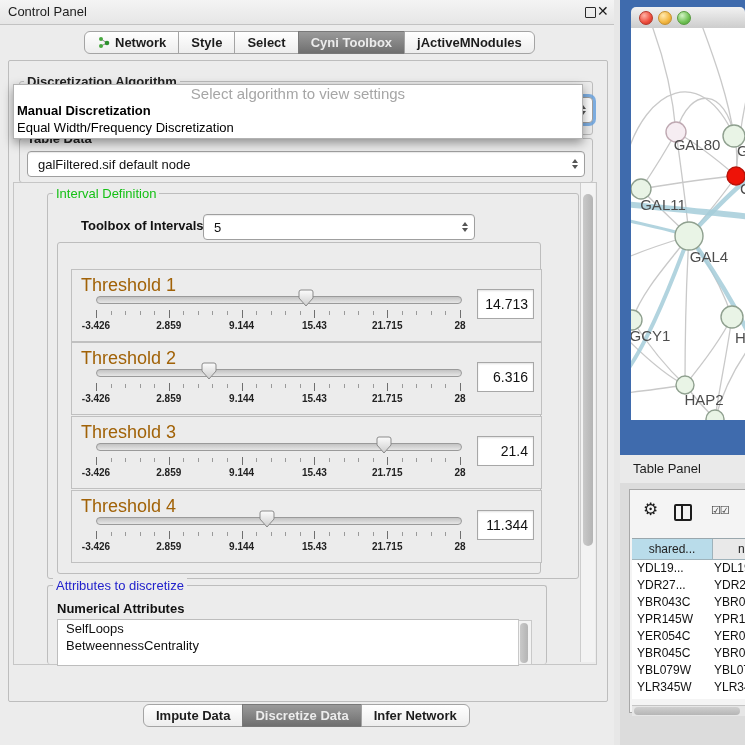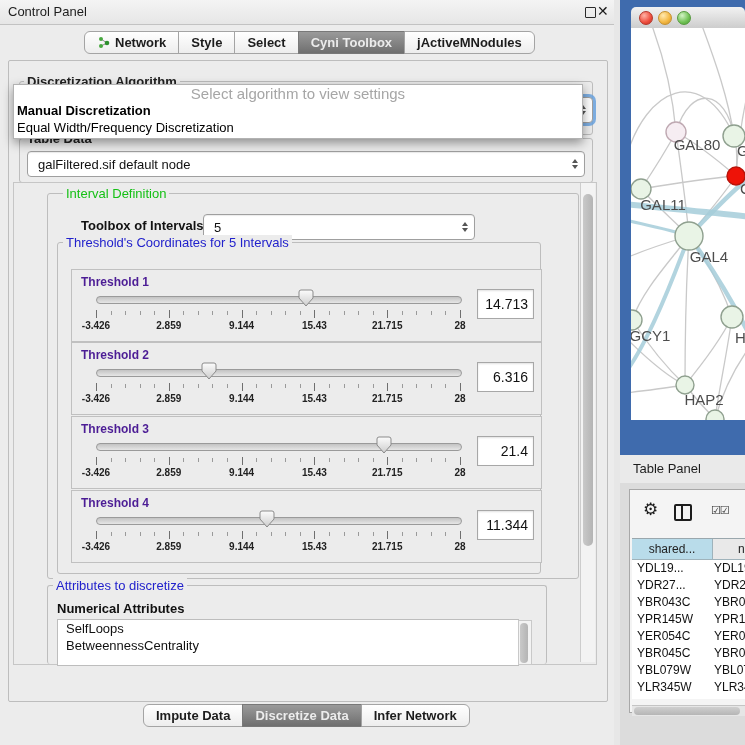--- a/index.html
+++ b/index.html
@@ -33,21 +33,21 @@
   #algo-popup{position:absolute;left:12px;top:83px;width:568px;height:52px;background:#fff;border:1px solid #b2b2b2;
     box-shadow:0 4px 10px rgba(0,0,0,.40);z-index:5;padding-top:1px;}
   #popup-hint{font-size:15px;color:#a6a6a6;text-align:center;line-height:16px;}
   .popup-opt{font-size:13px;color:#000;line-height:17px;padding-left:3px;}
   .popup-opt.bold{font-weight:bold;}
   
   .vtrack{position:absolute;background:#f3f3f3;border-left:1px solid #cdcdcd;}
   .vthumb{position:absolute;border-radius:5px;background:linear-gradient(90deg,#c9c9c9,#b4b4b4);}
   
   .thr-box{position:absolute;left:62px;width:469px;height:71px;border:1px solid #c0c0c0;background:#ececec;}
-  .thr-label{position:absolute;left:9px;top:5px;font-size:12px;font-weight:bold;color:#4c1d95;}
+  .thr-label{position:absolute;left:9px;top:5px;font-size:18px;font-weight:normal;color:#a16207;}
   .slider{position:absolute;left:24px;top:0;width:364px;height:71px;}
   .track{position:absolute;left:0;top:26px;width:100%;height:6px;border:1px solid #9a9a9a;border-radius:4px;
     background:linear-gradient(#c3c3c3,#e6e6e6);}
   .thumb{position:absolute;top:19px;width:16px;height:18px;}
   .ticks{position:absolute;left:0;top:40px;width:100%;height:9px;}
   .tick{position:absolute;top:0;width:1px;background:#9a9a9a;}
   .tick.major{background:#6f6f6f;height:8px;}
   .tick.minor{height:4px;margin-top:1px;}
   .tick-labels{position:absolute;left:0;top:50px;width:100%;height:12px;}
   .tick-lab{position:absolute;transform:translateX(-50%);font-size:10px;font-weight:bold;color:#222;white-space:nowrap;}
@@ -159,33 +159,32 @@
           <span class="arr-dn"></span>
         </span>
     </div>
 
     <div class="abs" style="left:4px;top:121px;width:582px;height:481px;border:1px solid #c6c6c6;background:#ececec;"></div>
     <div class="vtrack" style="left:571px;top:122px;width:14px;height:479px;">
       <div class="vthumb" style="left:2px;top:11px;width:10px;height:352px;"></div>
     </div>
 
     <div class="groupbox" style="left:38px;top:132px;width:530px;height:384px;"></div>
-    <div class="grouptitle" id="ivd-title" style="left: 44px; top: 125px; color: rgb(21, 192, 21); margin-left: 10px;">Interval Definition</div>
+    <div class="grouptitle" id="ivd-title" style="left: 44px; top: 125px; color: rgb(21, 192, 21);">Interval Definition</div>
 
     <div class="abs" style="left:72px;top:157px;font-size:13px;font-weight:bold;color:#111;">Toolbox of Intervals</div>
     <div class="combo" style="left:194px;top:153px;width:260px;height:24px;">
       <span>5</span>
       <span class="stepper">
           <span class="arr-up"></span>
           <span class="arr-dn"></span>
         </span>
     </div>
 
     <div class="groupbox" style="left:48px;top:181px;width:482px;height:330px;"></div>
-    <div class="grouptitle" id="thr-title" style="left: 54px; top: 174px; color: rgb(34, 34, 204);">Threshold's Coordinates for 5 Intervals</div>
 
     <div class="thr-box" style="top:208px;">
       <div class="thr-label">Threshold 1</div>
       <div class="slider">
         <div class="track"></div>
         <svg class="thumb" viewBox="0 0 16 18" style="left: 202.1px;">
             <path d="M3,1 h10 q2,0 2,2 v6 l-7,8 l-7,-8 v-6 q0,-2 2,-2 z" fill="url(#thumbg)" stroke="#8b8b8b"></path>
           </svg>
         <div class="ticks">
             <div class="tick major" style="left: 0%;"></div>

